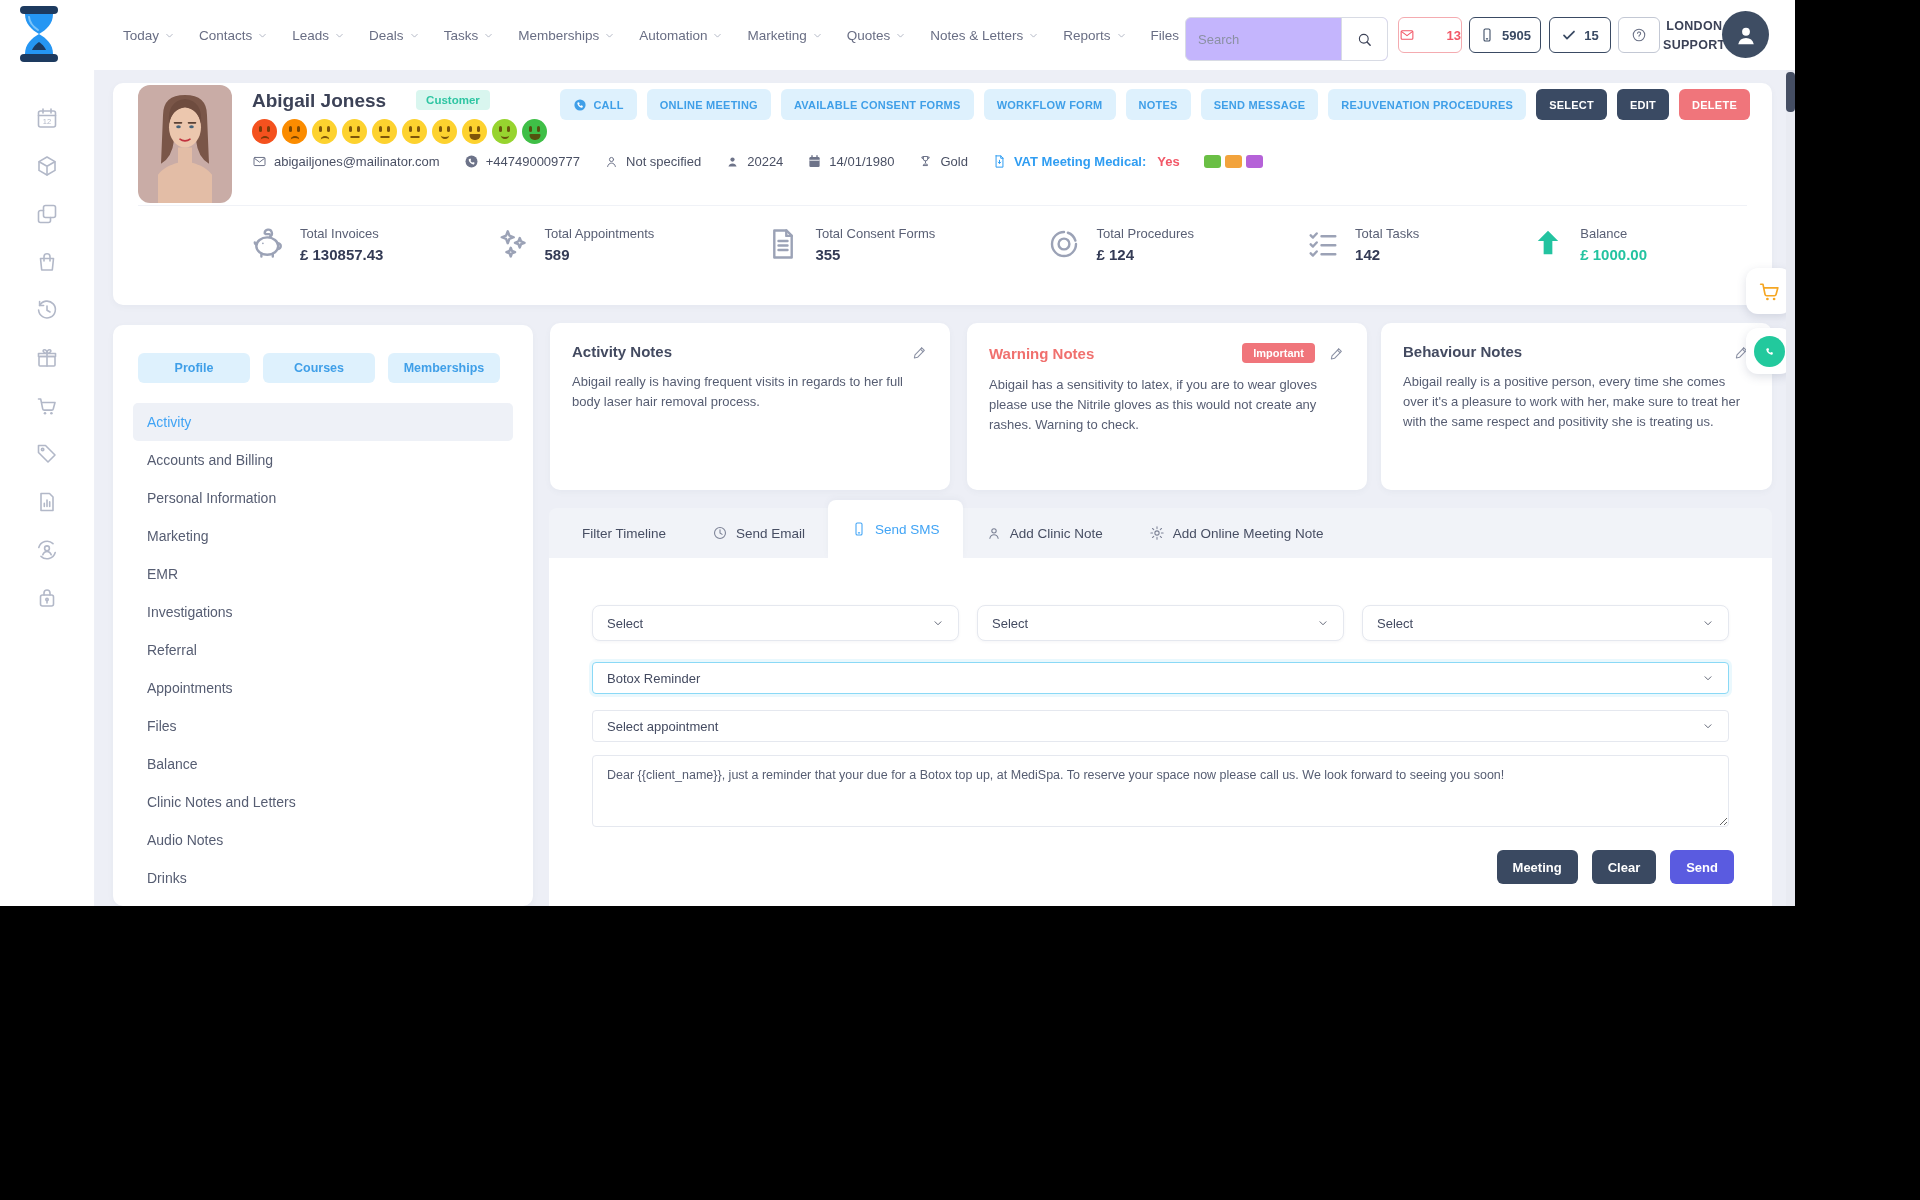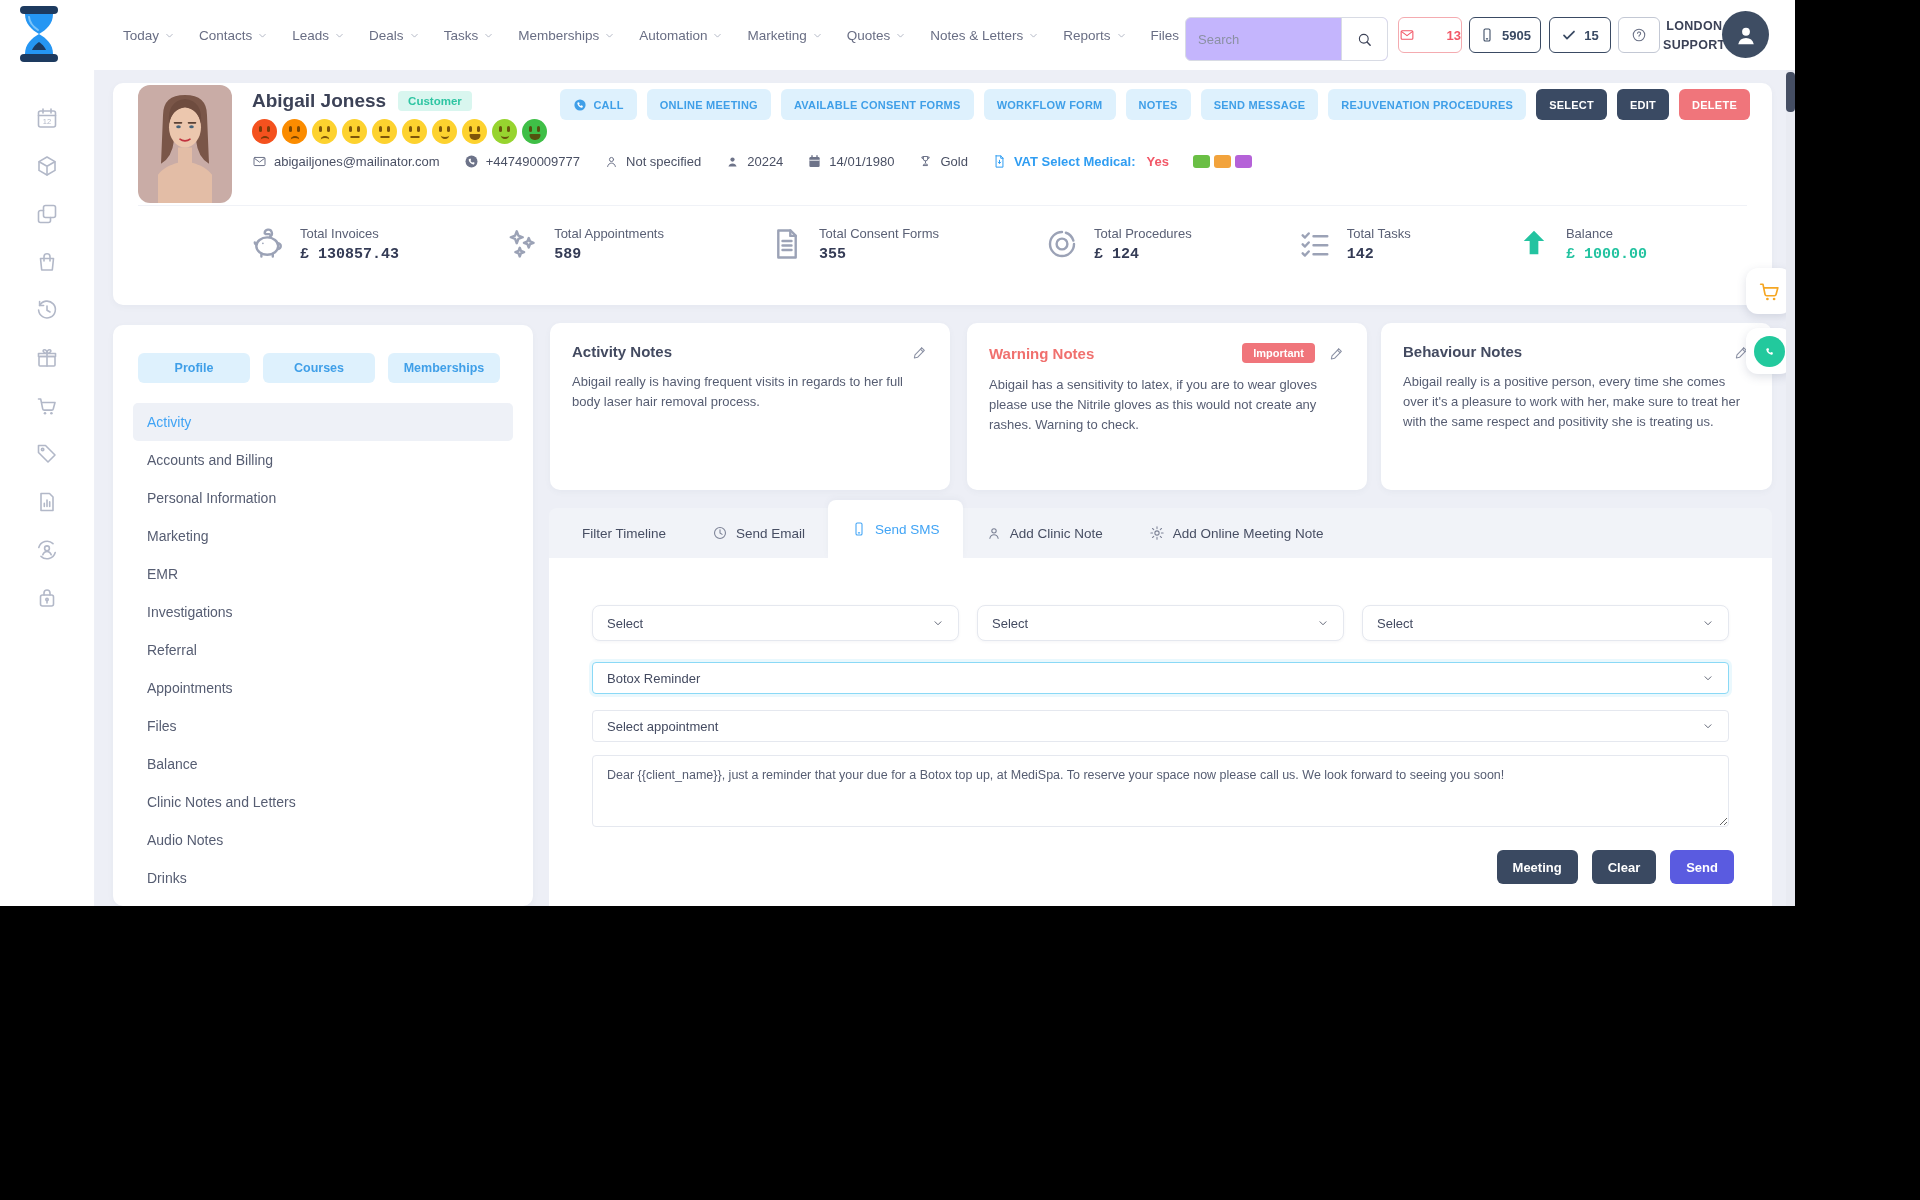--- a/index.html
+++ b/index.html
@@ -29,21 +29,21 @@
   .avatar{position:absolute;left:1722px;top:11px;width:47px;height:47px;border-radius:50%;background:#3e4d63;display:flex;align-items:center;justify-content:center;color:#fff;font-size:26px;cursor:pointer;}
 
   
   .rail{position:absolute;left:0;top:70px;width:95px;height:836px;background:#fff;border-right:1px solid #eef0f6;display:flex;flex-direction:column;align-items:center;padding-top:36px;gap:24px;z-index:5;}
   .ricon{font-size:24px;color:#b2b8c8;cursor:pointer;}
 
   
   .profile-card{position:absolute;left:113px;top:83px;width:1659px;height:222px;background:#fff;border-radius:10px;box-shadow:0 2px 6px rgba(80,90,120,.05);}
   .photo{position:absolute;left:25px;top:2px;width:94px;height:118px;border-radius:12px;overflow:hidden;cursor:pointer;}
   .photo svg{display:block;width:100%;height:100%;}
-  .name-row{position:absolute;left:139px;top:7px;display:flex;align-items:center;gap:12px;}
+  .name-row{position:absolute;left:139px;top:7px;display:flex;align-items:flex-start;gap:30px;}
   .p-name{font-size:19px;font-weight:700;color:#3c4257;}
   .type-badge{background:#d9f6ef;color:#2ec5a2;font-size:11.5px;font-weight:700;padding:4px 10px;border-radius:4px;}
   .emoji-row{position:absolute;left:139px;top:36px;display:flex;gap:5px;}
   .emoji{width:25px;height:25px;border-radius:50%;position:relative;cursor:pointer;}
   .emoji::before,.emoji::after{content:"";position:absolute;top:7px;width:3px;height:6px;border-radius:2px;background:rgba(90,50,0,.78);}
   .emoji::before{left:7px;}
   .emoji::after{right:7px;}
   .emoji .mouth{position:absolute;left:50%;transform:translateX(-50%);}
   .mouth.sad{width:9px;height:5px;border-top:2px solid rgba(90,50,0,.78);border-radius:9px 9px 0 0;bottom:3px;}
   .mouth.flat{width:9px;height:0;border-top:2px solid rgba(90,50,0,.78);bottom:6px;}
@@ -61,21 +61,21 @@
   .actions-row{position:absolute;top:6px;right:22px;display:flex;gap:10px;}
   .abtn{height:31px;padding:0 13px;border:none;border-radius:6px;background:#def1fd;color:#3f9fe8;font-size:11px;font-weight:700;letter-spacing:.25px;display:flex;align-items:center;gap:6px;cursor:pointer;font-family:"Liberation Sans",sans-serif;white-space:nowrap;}
   .abtn .icon{font-size:14px;}
   .abtn.dark{background:#3a4a63;color:#fff;}
   .abtn.del{background:#f0757b;color:#fff;}
   .divider{position:absolute;left:25px;right:25px;top:122px;height:1px;background:#f0f2f7;}
   .stats-row{position:absolute;left:137px;right:125px;top:143px;display:flex;justify-content:space-between;}
   .stat{display:flex;align-items:flex-start;gap:14px;}
   .stat .sicon{font-size:36px;color:#9ba2b6;margin-top:0;}
   .stat .lbl{font-size:13px;color:#5a6075;margin-bottom:5px;}
-  .stat .val{font-size:15px;font-weight:700;color:#343b55;font-family:Liberation Mono, monospace;}
+  .stat .val{font-size:15px;font-weight:700;color:#343b55;}
   .stat.accent .sicon{color:#23c3a0;}
   .stat.accent .val{color:#23c3a0;}
 
   
   .left-card{position:absolute;left:113px;top:325px;width:420px;height:581px;background:#fff;border-radius:10px;box-shadow:0 2px 6px rgba(80,90,120,.05);}
   .lp-tabs{position:absolute;left:25px;top:28px;display:flex;gap:13px;}
   .lp-tab{width:112px;height:30px;background:#def1fd;color:#3f9fe8;font-size:12.5px;font-weight:700;border-radius:6px;display:flex;align-items:center;justify-content:center;cursor:pointer;}
   .lp-menu{position:absolute;left:20px;right:20px;top:78px;}
   .lp-item{height:38px;display:flex;align-items:center;padding-left:14px;font-size:14px;color:#565d72;border-radius:5px;cursor:pointer;}
   .lp-item.active{background:#eef1f7;color:#41a4f5;}
@@ -513,21 +513,21 @@
             <span>Gold</span>
           </div>
         </div>
       <div class="c-item vat">
         <span class="icon" data-icon="file-icon">
             <svg viewBox="0 0 24 24" fill="none" stroke="currentColor" stroke-width="1.6" stroke-linecap="round" stroke-linejoin="round">
               <path d="M6.5 3h7.5l3.5 3.5V21h-11V3z"></path>
               <path d="M14 3v3.8h3.8M10 13l2 2 2-2M12 15v-5"></path>
             </svg>
           </span>
-        <span class="vat-label">VAT Select Medical:</span>
+        <span class="vat-label">VAT Meeting Medical:</span>
         <span class="vat-value">Yes</span>
       </div>
       <div class="swatches">
 
           <span class="swatch" style="background: rgb(106, 191, 69);"></span>
 
           <span class="swatch" style="background: rgb(242, 163, 60);"></span>
 
           <span class="swatch" style="background: rgb(181, 98, 216);"></span>
         </div>

